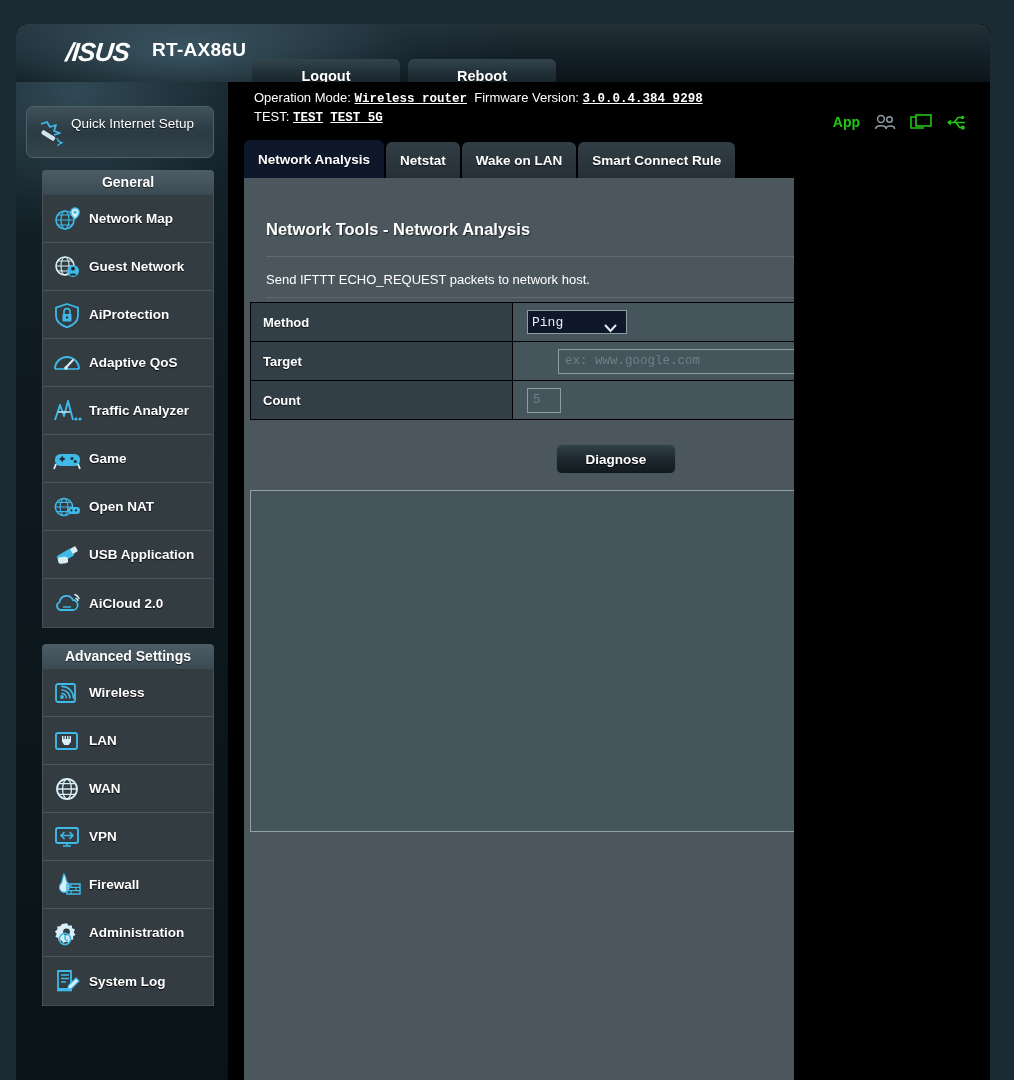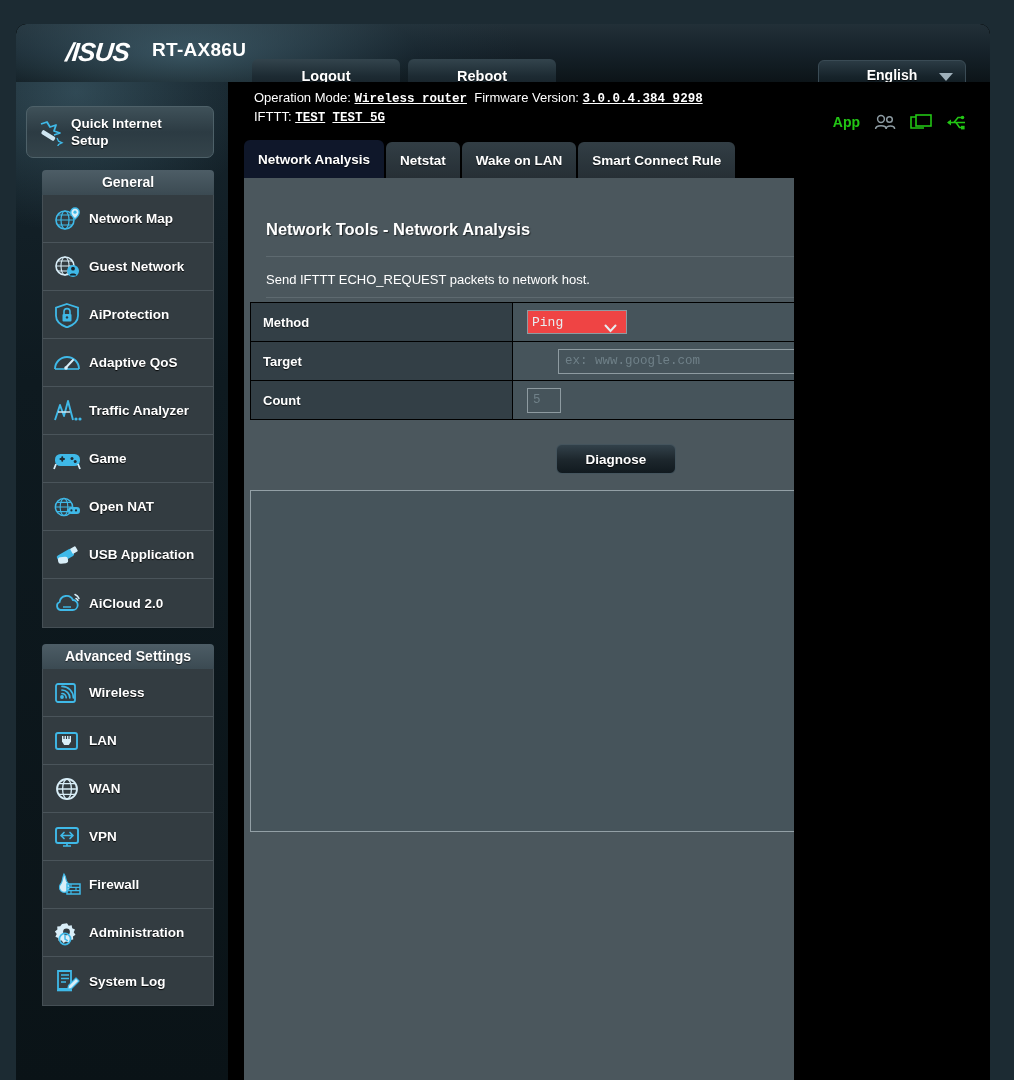--- a/index.html
+++ b/index.html
@@ -159,21 +159,21 @@
     background-color: #394950;
     border: 1px solid #4e6169;
     border-radius: 7px;
     cursor: pointer;
   }
   #qis-button .qis-text {
     position: absolute;
     left: 44px; top: 8px;
     width: 132px;
     font-size: 13.5px;
-    font-weight: bold;
+    font-weight: normal;
     color: #ffffff;
     line-height: 17px;
     text-shadow: 0 1px 1px rgba(0,0,0,0.8);
   }
   #qis-button .qis-icon {
     position: absolute;
     left: 10px; top: 13px;
   }
 
   .nav-section-head {
@@ -313,21 +313,21 @@
     color: #ffffff;
     text-shadow: 0 1px 1px rgba(0,0,0,0.7);
   }
   #form-table td.field-cell {
     background: #46545b;
     padding-left: 14px;
   }
 
   .sel-method {
     width: 100px; height: 24px;
-    background: #ef4444;
+    background: #0f172a;
     color: #e8eef1;
     border: 1px solid #8e9ba1;
     font-family: "Liberation Mono", monospace;
     font-size: 13px;
     padding-left: 4px;
     cursor: pointer;
     appearance: none;
     -webkit-appearance: none;
   }
   .method-wrap { position: relative; display: inline-block; }
@@ -419,35 +419,31 @@
 <body>
 
 <div id="app-shell">
 
   <div id="top-banner">
     <div id="asus-logo">/ISUS</div>
     <div id="model-name">RT-AX86U</div>
     <button class="hdr-btn" id="logout-button">Logout</button>
     <button class="hdr-btn" id="reboot-button">Reboot</button>
 
-    <div id="language-select">
-      <div class="lang-label">English</div>
-      <div class="lang-arrow"></div>
-    </div>
   </div>
 
   <div id="info-bar">
     <div id="info-line1">
       <span>Operation Mode:</span>
       <span class="mono-underline">Wireless router</span>
       &nbsp;<span>Firmware Version:</span>
       <span class="mono-underline">3.0.0.4.384_9298</span>
     </div>
     <div id="info-line2">
-      <span>IFTTT:</span>
+      <span>TEST:</span>
       <span class="mono-underline">TEST</span>
       &nbsp;<span class="mono-underline">TEST_5G</span>
     </div>
 
     <div id="info-icons">
       <span id="app-link">App</span>
 
       <span>
         <svg width="22" height="16" viewBox="0 0 22 16">
           <circle cx="7" cy="5" r="3.4" fill="none" stroke="#8d9ba2" stroke-width="1.5"></circle>

